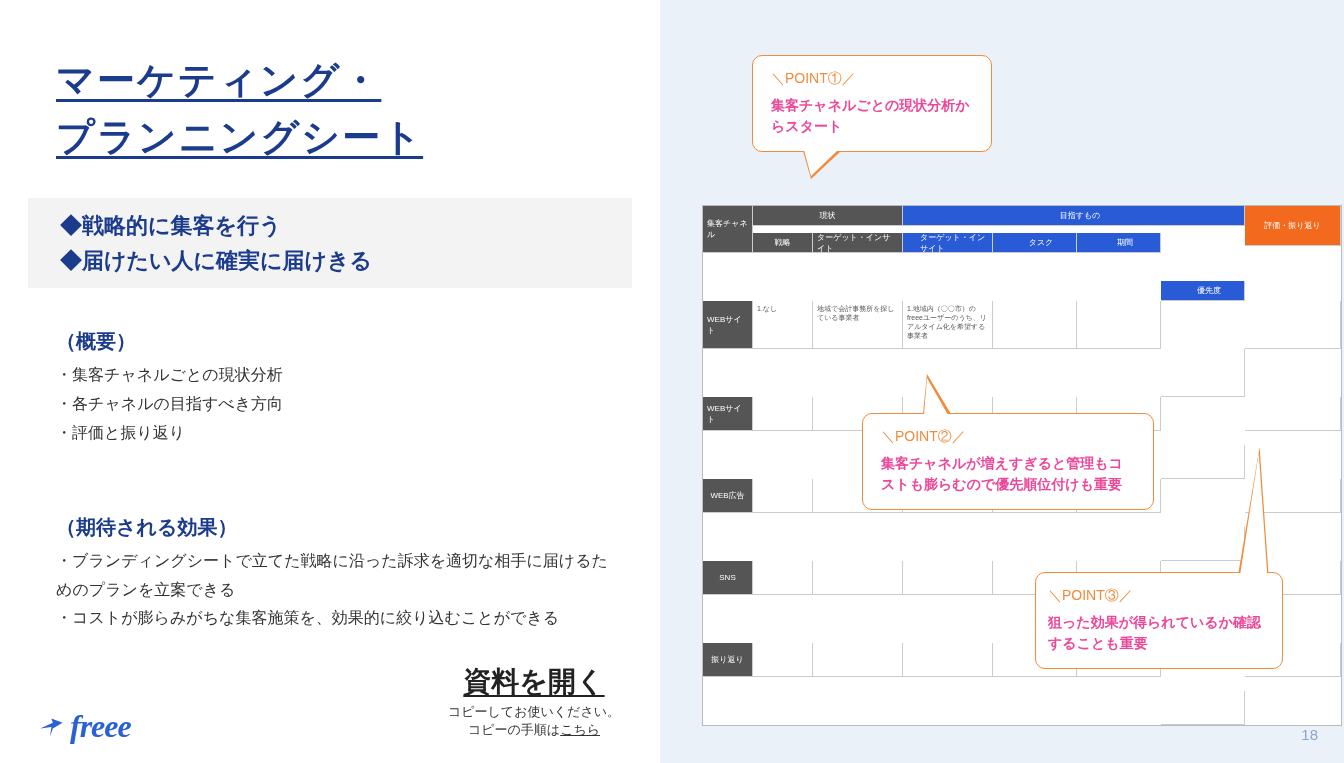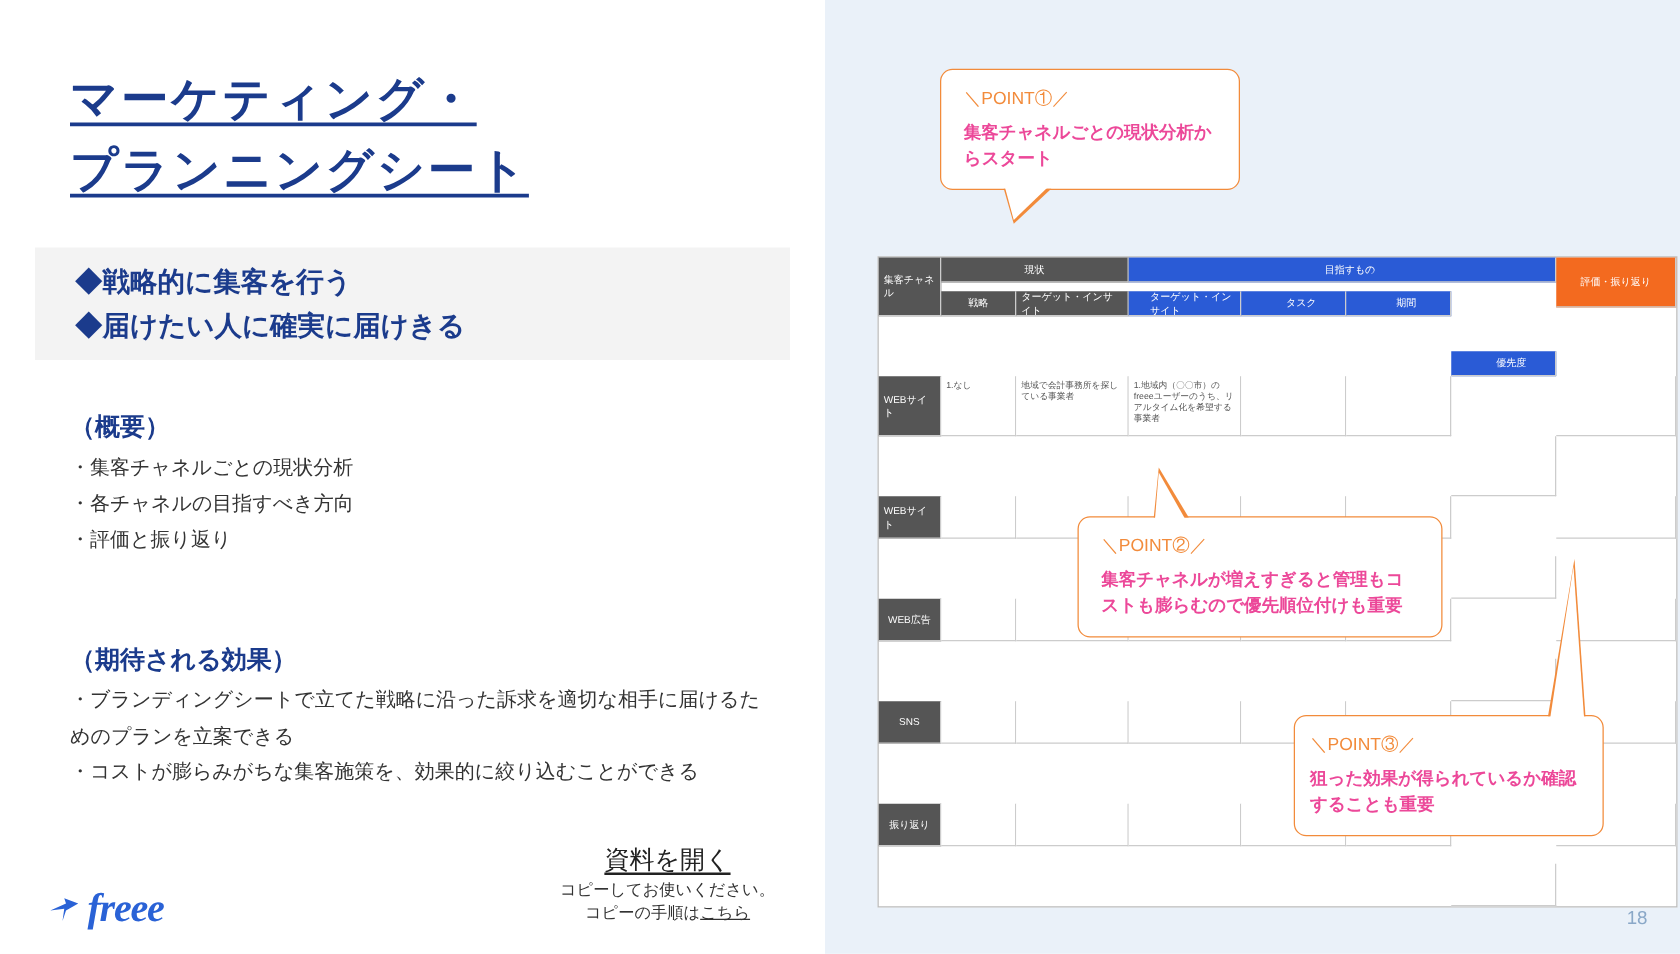--- a/index.html
+++ b/index.html
@@ -57,25 +57,25 @@
     line-height: 1.8;
   }
   .bullet-list div { }
   .cta-block {
     position: absolute;
     bottom: 24px;
     right: 40px;
     text-align: center;
   }
   .cta-link {
-    font-size: 20px;
+    font-size: 28px;
     color: #222;
     text-decoration: underline;
     text-underline-offset: 4px;
-    font-weight: 400;
+    font-weight: 700;
     cursor: pointer;
   }
   .cta-note {
     font-size: 13px;
     color: #333;
     margin-top: 2px;
   }
   .cta-note .u { text-decoration: underline; cursor: pointer; }
   .logo {
     position: absolute;

